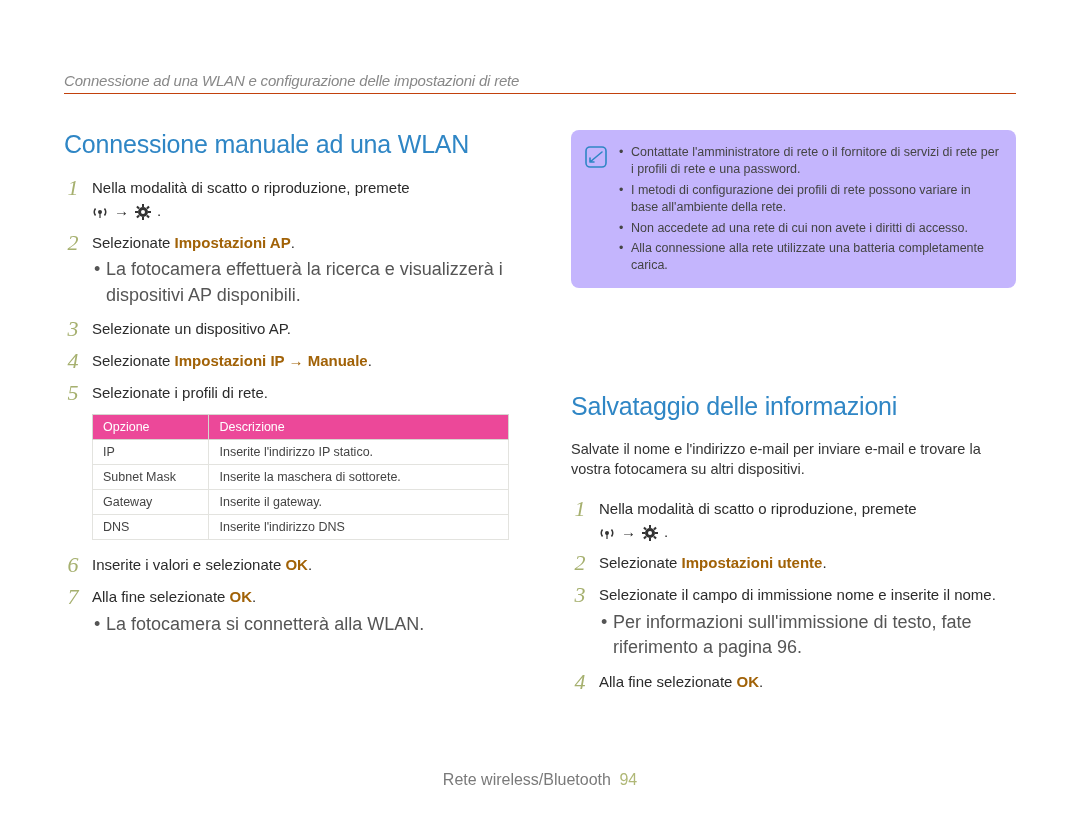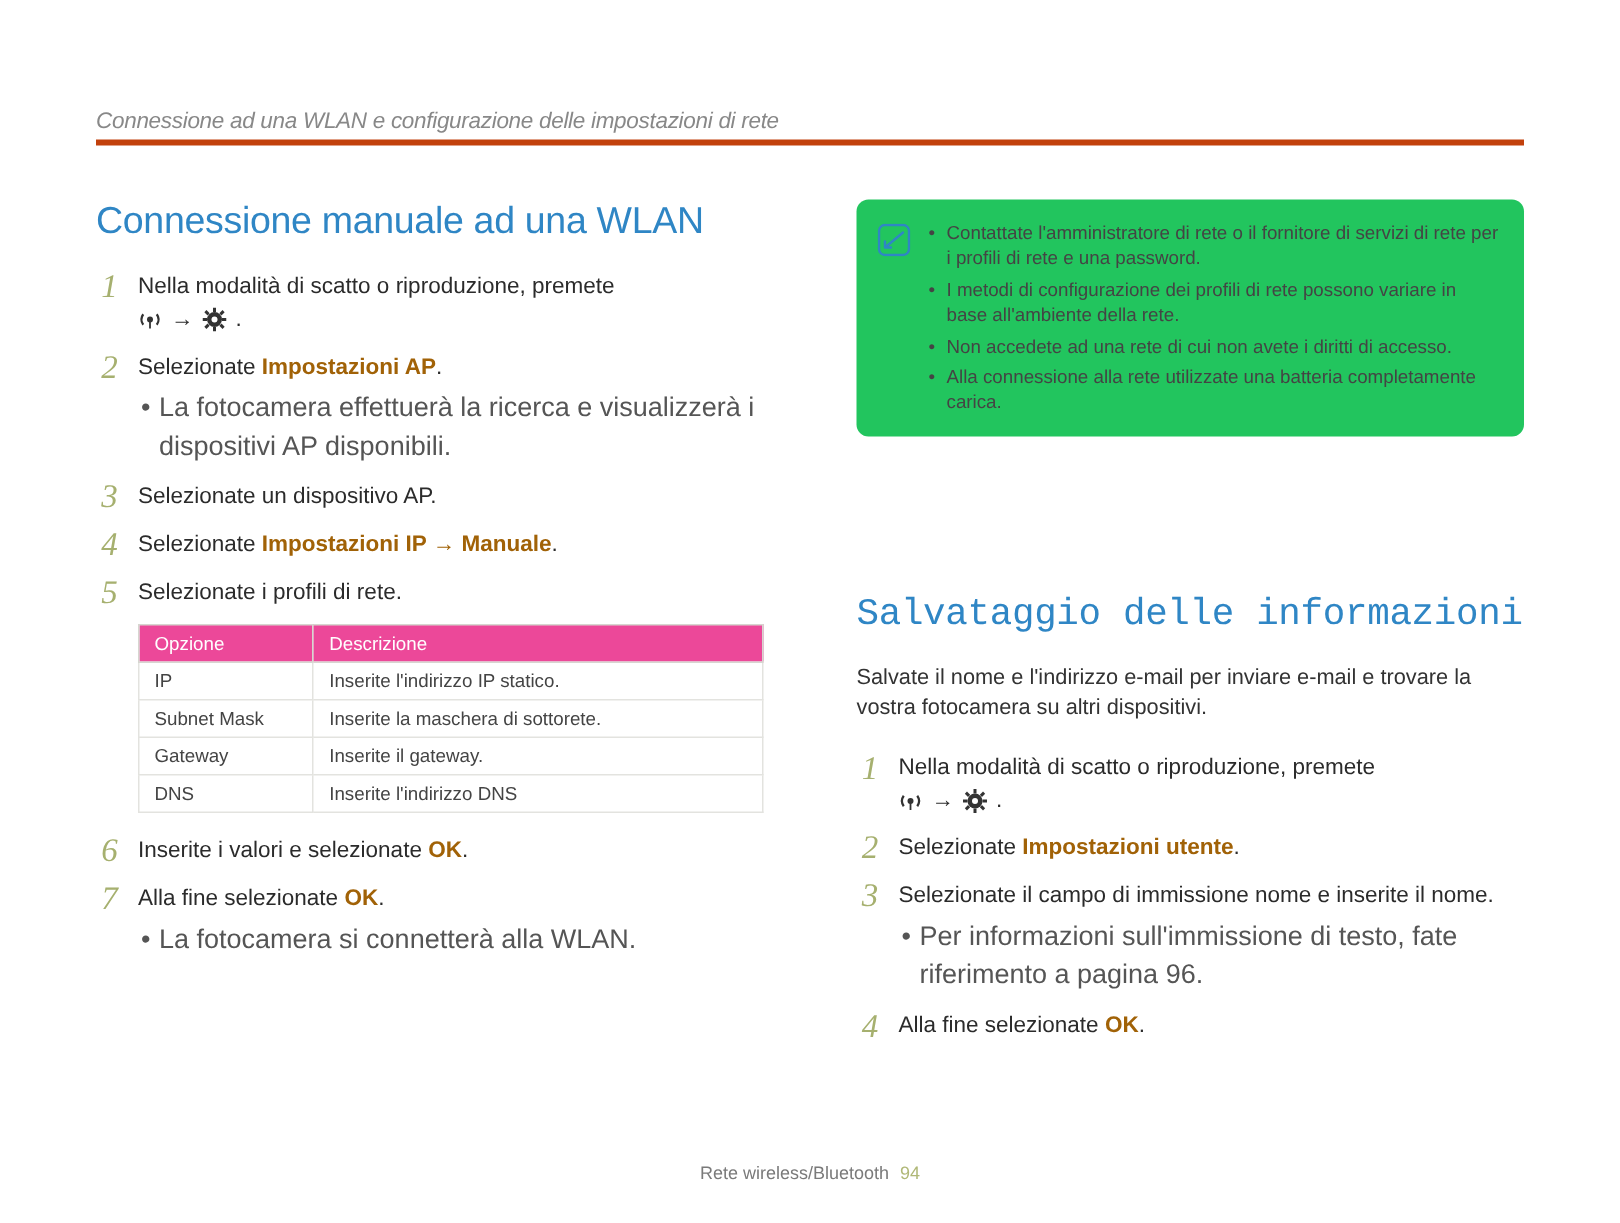--- a/index.html
+++ b/index.html
@@ -10,21 +10,21 @@
     width: 1080px;
     height: 815px;
     position: relative;
     padding: 72px 64px 0 64px;
   }
   .header-line {
     font-style: italic;
     color: #888;
     font-size: 15px;
     font-weight: 300;
-    border-bottom: 4px solid #c2410c;
+    border-bottom: 1px solid #c2410c;
     padding-bottom: 4px;
     margin-bottom: 36px;
     letter-spacing: -0.2px;
   }
   .cols { display: flex; gap: 62px; }
   .col { flex: 1 1 0; }
   h2.section {
     color: #2F86C5;
     font-weight: 400;
     font-size: 25px;
@@ -97,21 +97,21 @@
     border: 1px solid #d6d6d0;
   }
   table.opts td {
     padding: 5px 10px;
     border: 1px solid #e3e3df;
     color: #444;
   }
   table.opts th:first-child, table.opts td:first-child { width: 28%; }
 
   .note-box {
-    background: #22c55e;
+    background: #c4b5fd;
     border-radius: 8px;
     padding: 14px 16px 14px 14px;
     display: flex;
     gap: 12px;
     font-size: 12.5px;
     color: #444;
     line-height: 1.35;
   }
   .note-box .icon-wrap {
     flex: 0 0 auto;
@@ -129,21 +129,21 @@
     position: absolute;
     left: 0; top: 0;
   }
 
   .pagefoot {
     position: absolute;
     bottom: 26px;
     left: 0; right: 0;
     text-align: center;
     color: #7a7a7a;
-    font-size: 12px;
+    font-size: 16px;
   }
   .pagefoot .pagenum { color: #B0B877; margin-left: 4px; }
 </style>
 </head>
 <body>
 
 <div class="header-line">Connessione ad una WLAN e configurazione delle impostazioni di rete</div>
 
 <div class="cols">
 
@@ -271,21 +271,21 @@
           </svg>
       </div>
       <ul>
         <li>Contattate l'amministratore di rete o il fornitore di servizi di rete per i profili di rete e una password.</li>
         <li>I metodi di configurazione dei profili di rete possono variare in base all'ambiente della rete.</li>
         <li>Non accedete ad una rete di cui non avete i diritti di accesso.</li>
         <li>Alla connessione alla rete utilizzate una batteria completamente carica.</li>
       </ul>
     </div>
 
-    <h2 class="section" style="margin-top:104px;font-family:Liberation Mono, monospace;">Salvataggio delle informazioni</h2>
+    <h2 class="section" style="margin-top:104px;">Salvataggio delle informazioni</h2>
     <p style="font-size:14.5px;color:#333;line-height:1.4;margin-bottom:18px;">Salvate il nome e l'indirizzo e-mail per inviare e-mail e trovare la vostra fotocamera su altri dispositivi.</p>
 
     <ul class="step-list">
       <li class="step">
         <span class="num">1</span>
         <div class="body">
           <span>Nella modalità di scatto o riproduzione, premete</span><br>
           <span class="inline-icons">
             <span>
               <svg width="16" height="14" viewBox="0 0 16 14">

